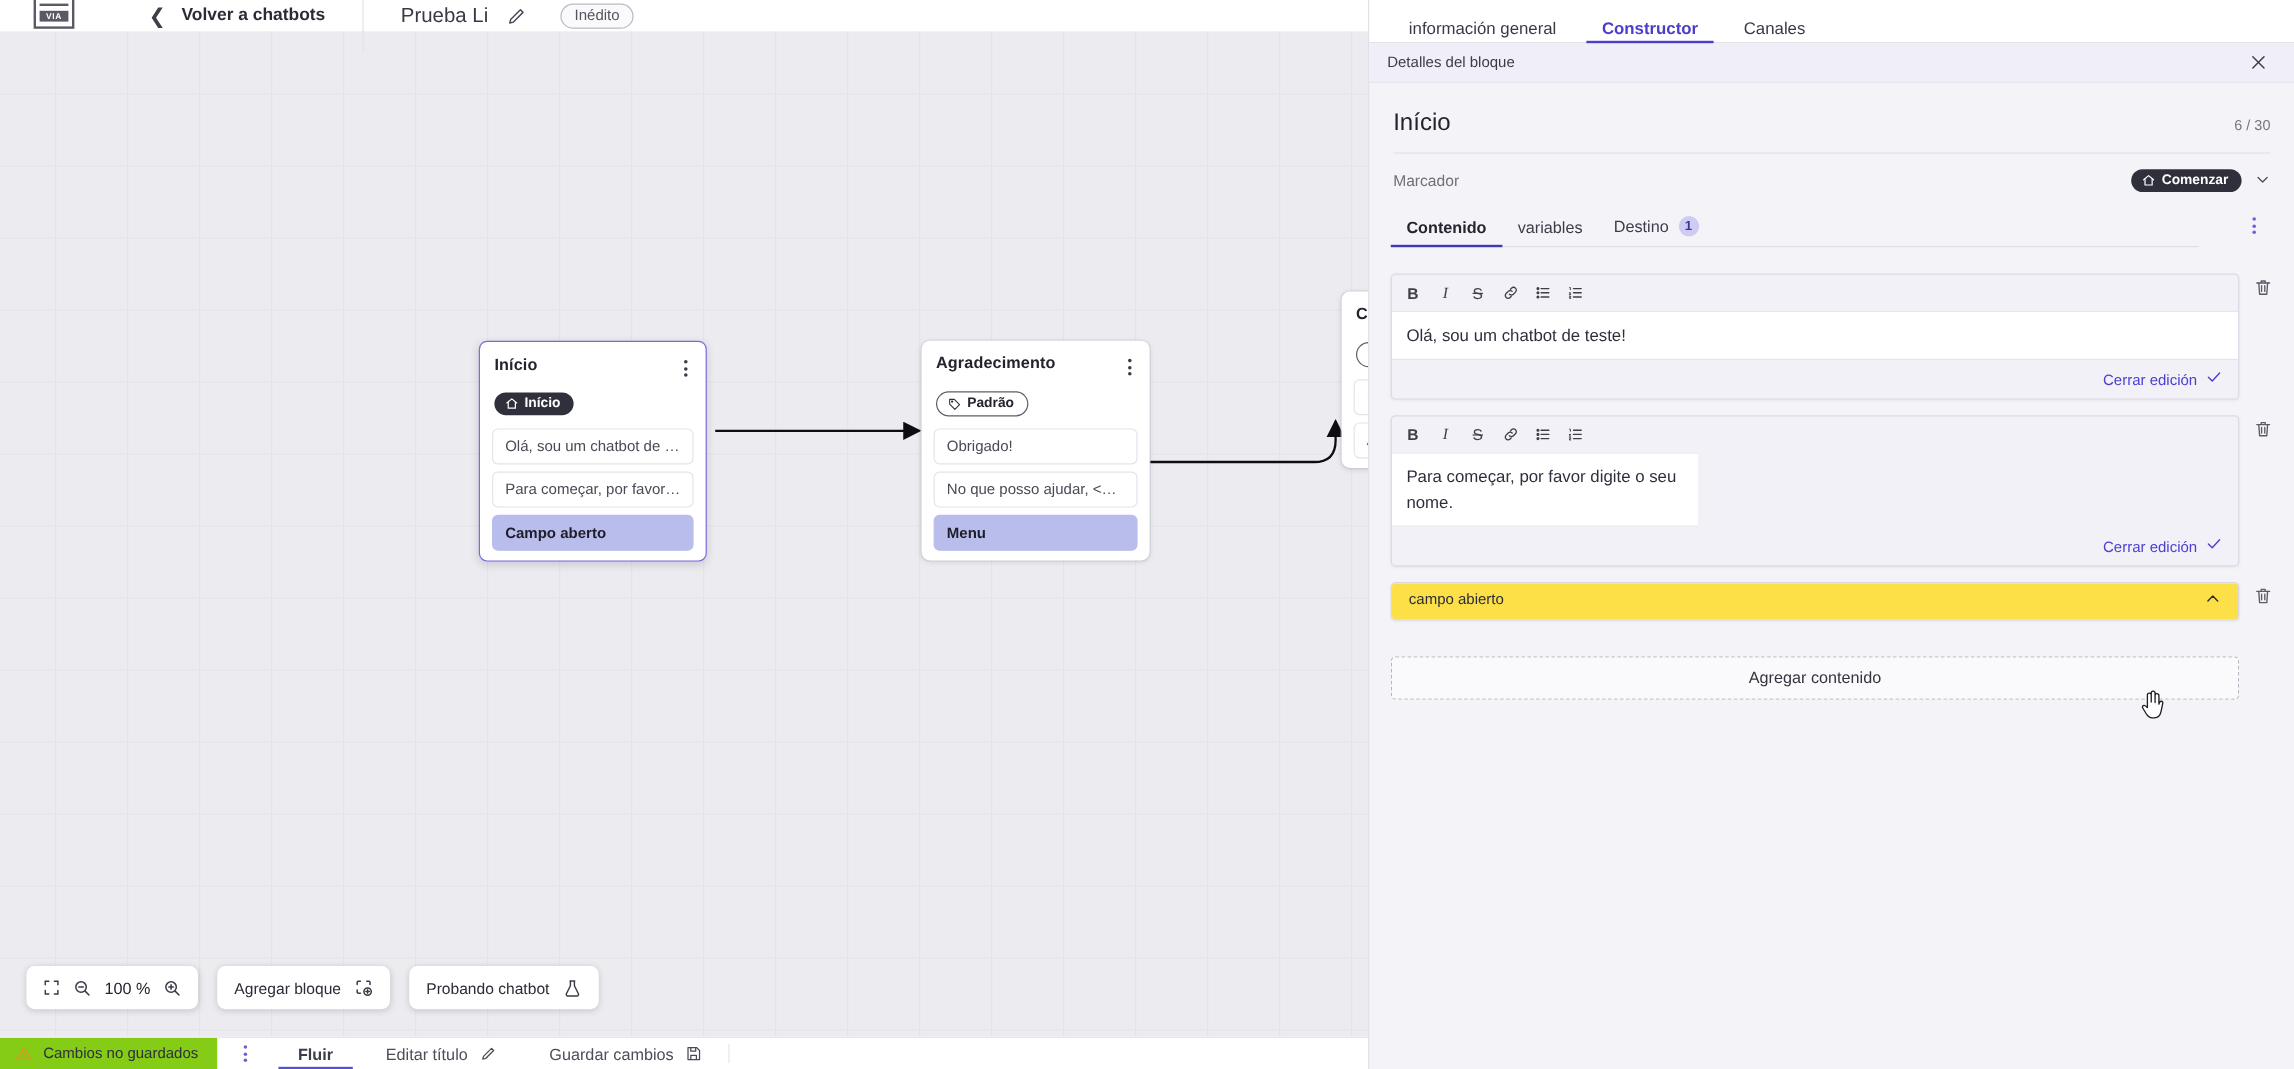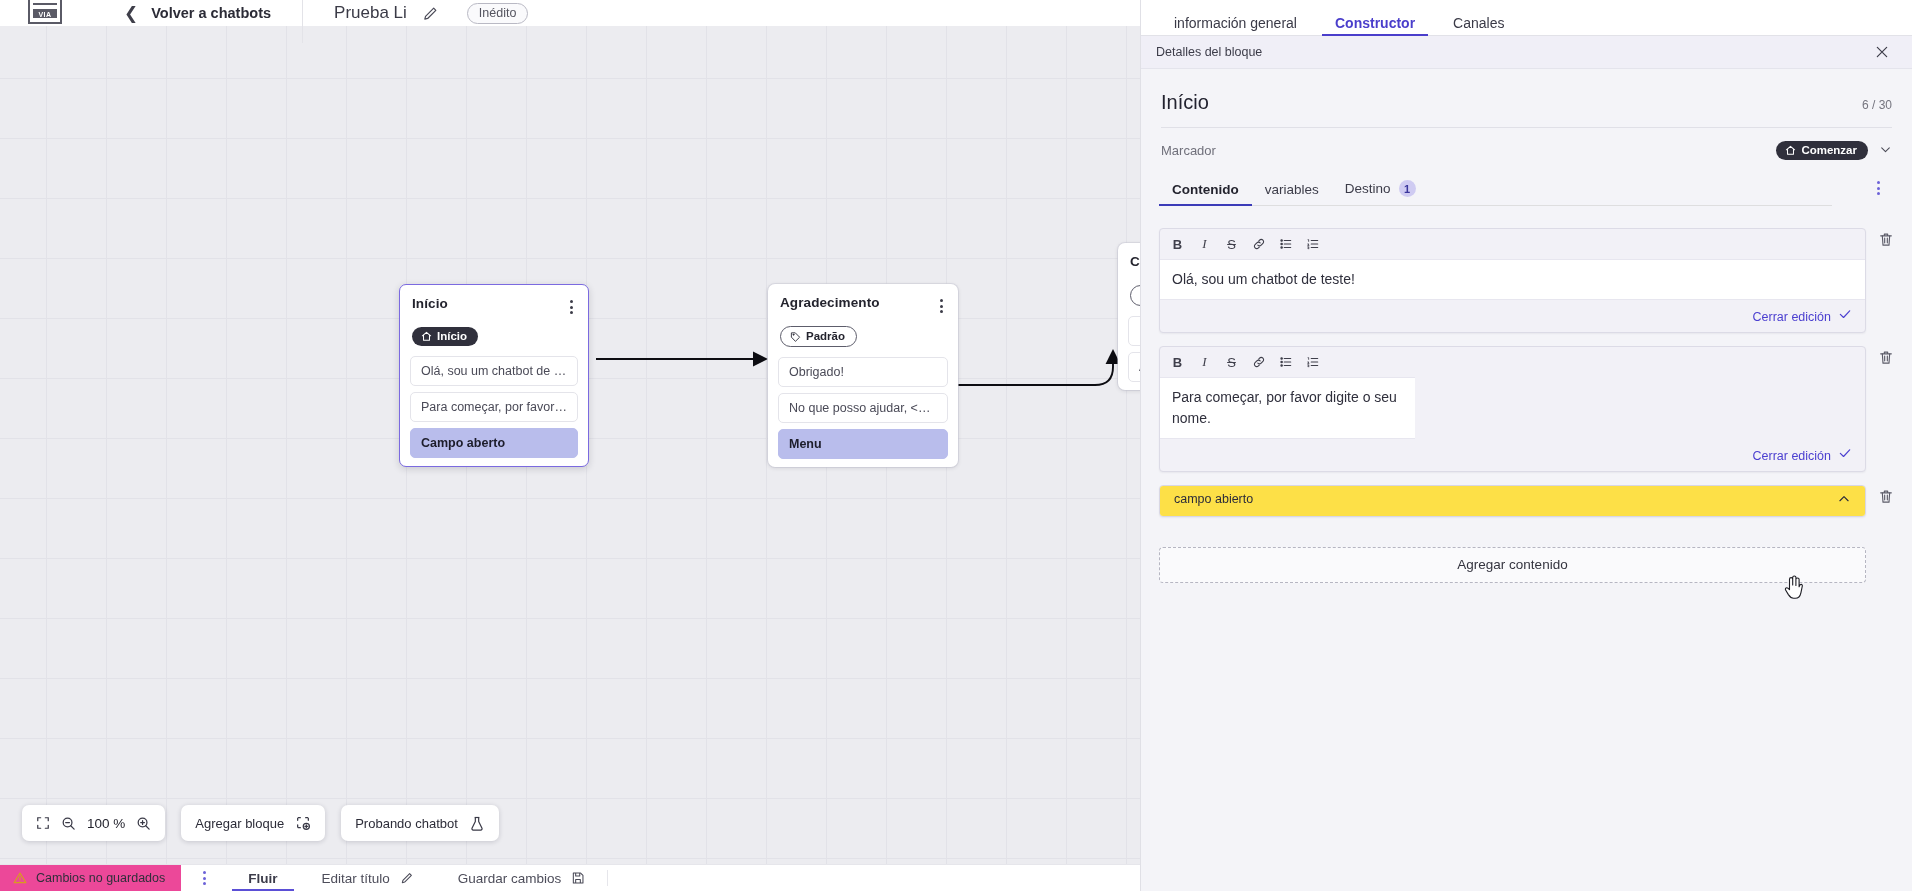--- a/index.html
+++ b/index.html
@@ -113,21 +113,21 @@
   }
   .tool-card .zoomval { font-size: 13.5px; color: #24242e; }
   .ic { display: inline-flex; align-items: center; justify-content: center; }
 
   
   .statusbar {
     position: absolute; left: 0; bottom: 0; width: 1560px; height: 27px;
     background: #fff; border-top: 1px solid #e6e6eb; display: flex; align-items: stretch; z-index: 25;
   }
   .unsaved {
-    background: #ec4899; display: flex; align-items: center; gap: 9px;
+    background: #84cc16; display: flex; align-items: center; gap: 9px;
     padding: 0 16px 0 13px; font-size: 12.5px; color: #2f2f3b; white-space: nowrap;
   }
   .sb-kebab { display: flex; flex-direction: column; gap: 2.5px; padding: 0 0; margin: 0 20px 0 22px;
               align-self: center; cursor: pointer; }
   .sb-kebab i { width: 3px; height: 3px; border-radius: 50%; background: #6c62d8; }
   .sb-tab {
     display: flex; align-items: center; font-size: 13.5px; color: #4d4d5a; padding: 0 22px;
     cursor: pointer; white-space: nowrap; gap: 10px; position: relative;
   }
   .sb-tab.active { color: #3c3c4a; font-weight: 700; }

